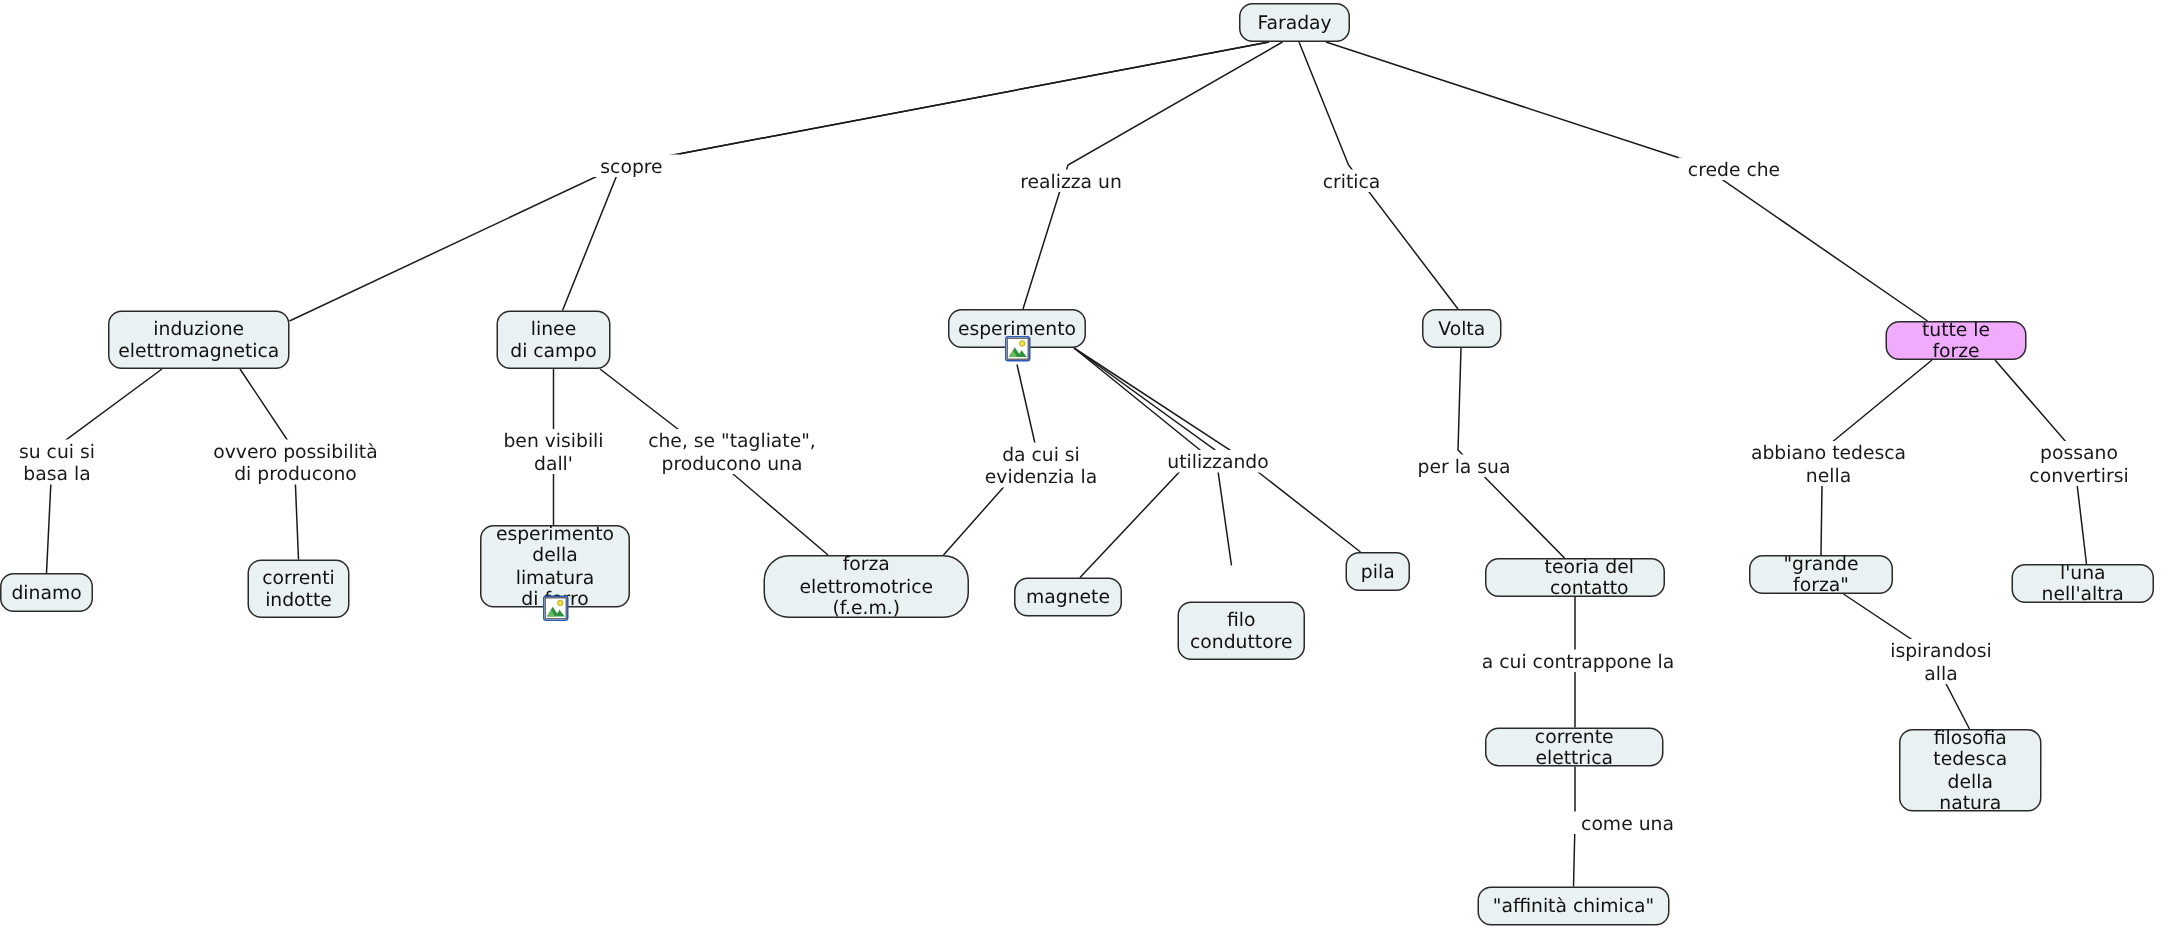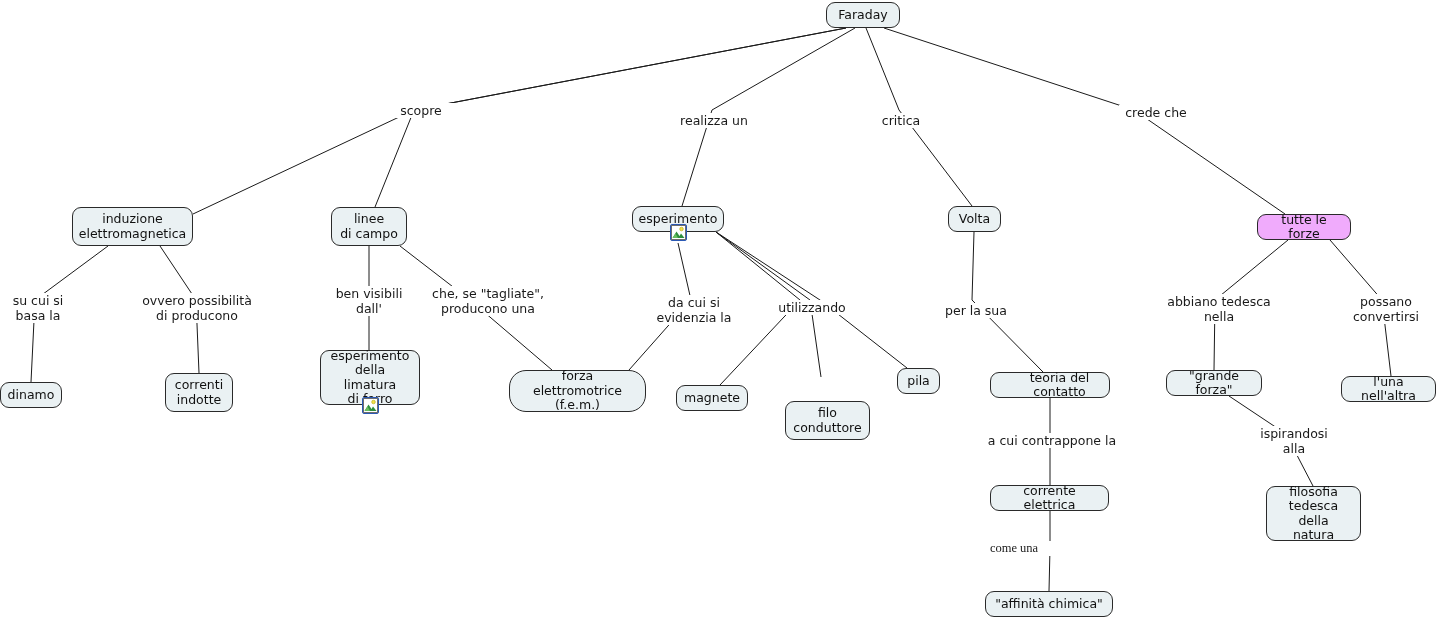--- a/index.html
+++ b/index.html
@@ -154,15 +154,15 @@
 evidenzia la</div>
       <div class="link-label" style="left: 773px; top: 300px; width: 74px;">utilizzando</div>
       <div class="link-label" style="left: 939px; top: 303px; width: 70px;">per la sua</div>
       <div class="link-label" style="left: 1165px; top: 294px; width: 104px;">abbiano tedesca
 nella</div>
       <div class="link-label" style="left: 1348px; top: 294px; width: 72px;">possano
 convertirsi</div>
       <div class="link-label" style="left: 977px; top: 433px; width: 146px;">a cui contrappone la</div>
       <div class="link-label" style="left: 1253px; top: 426px; width: 78px;">ispirandosi
 alla</div>
-      <div class="link-label" style="left: 976px; top: 541px; width: 72px; font-family: Liberation Serif, serif;">come una</div>
+      <div class="link-label" style="left: 1047px; top: 541px; width: 72px;">come una</div>
     </div>
 </div>
 
 </body></html>

